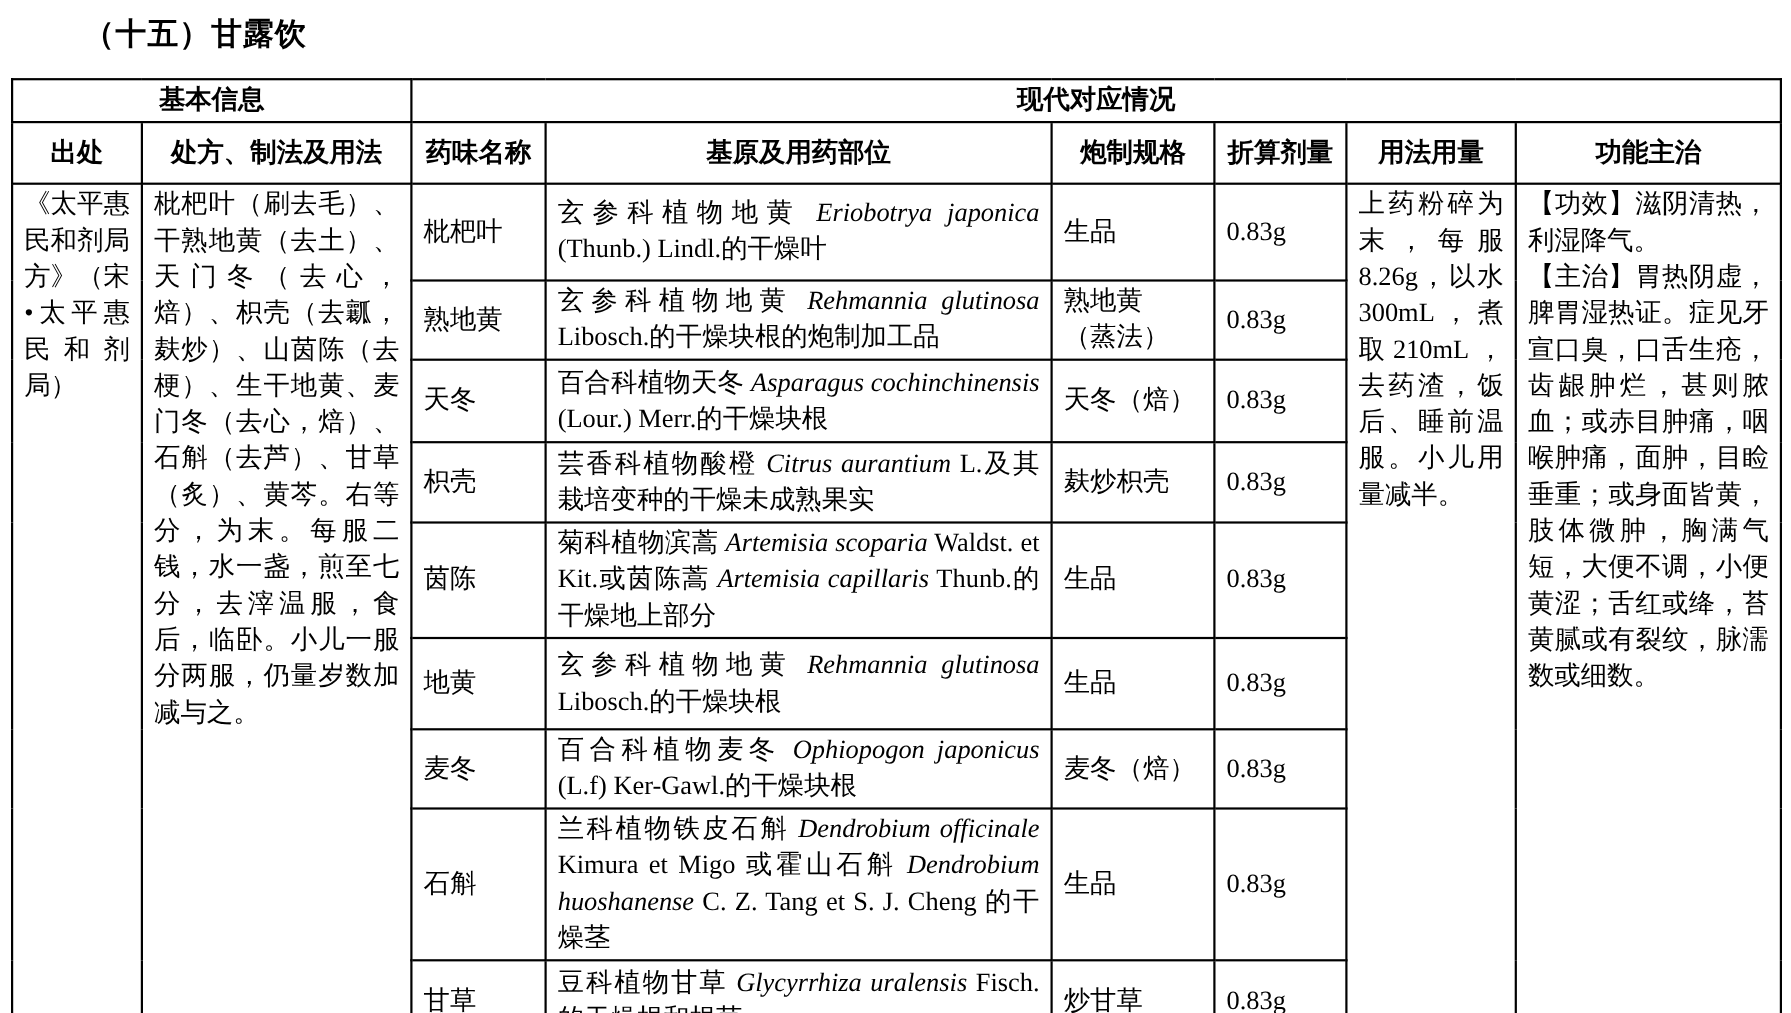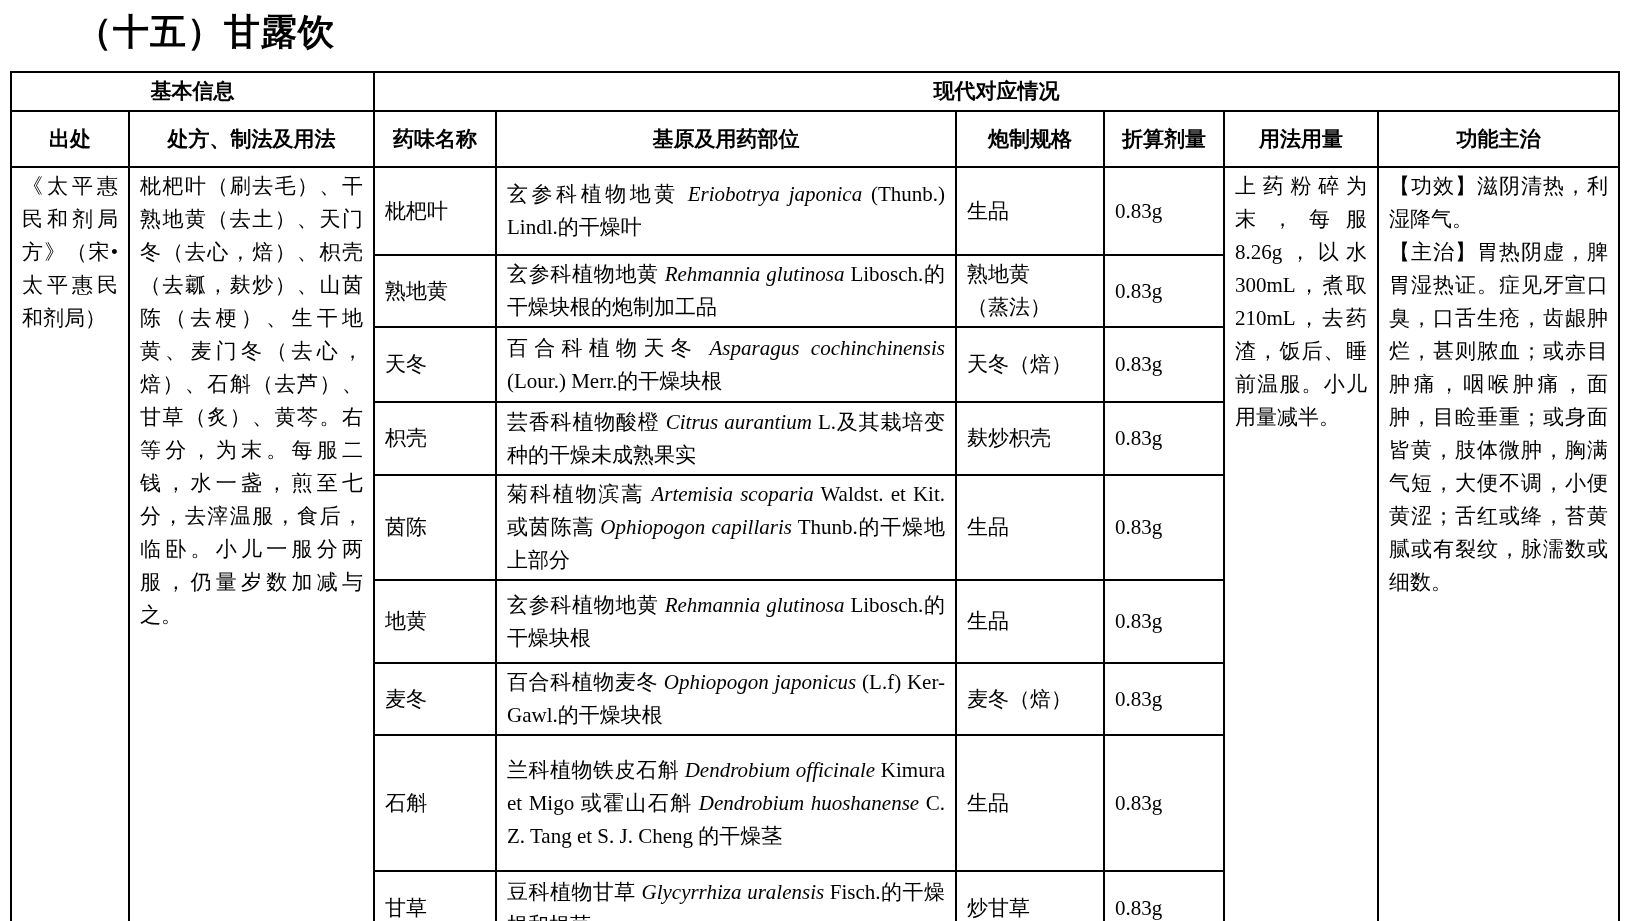--- a/index.html
+++ b/index.html
@@ -10,35 +10,35 @@
   body {
     width: 1628px;
     height: 921px;
     overflow: hidden;
     font-family: "Liberation Serif", "DejaVu Serif", serif;
     color: #000;
   }
   .page-title {
     margin: 0;
     padding: 14px 0 0 76px;
-    font-size: 36px;
+    font-size: 28px;
     font-weight: bold;
     letter-spacing: 1px;
     line-height: 36px;
   }
   table.main-table {
     border-collapse: collapse;
     table-layout: fixed;
     margin: 21px 0 0 10px;
     width: 1608px;
   }
   table.main-table th,
   table.main-table td {
     border: 2px solid #000;
-    font-size: 21px;
+    font-size: 24px;
     line-height: 33px;
     padding: 2px 10px;
     overflow: hidden;
     box-sizing: border-box;
   }
   th.group-header, th.col-header {
     font-weight: bold;
     font-size: 23px;
     text-align: center;
     vertical-align: middle;
@@ -127,21 +127,21 @@
 
   <tr style="height:73px">
     <td class="cell-center">枳壳</td>
     <td class="cell-basis"><span>芸香科植物酸橙 </span><i>Citrus aurantium</i><span> L.及其栽培变种的干燥未成熟果实</span></td>
     <td class="cell-center prewrap">麸炒枳壳</td>
     <td class="cell-center">0.83g</td>
   </tr>
 
   <tr style="height:94px">
     <td class="cell-center">茵陈</td>
-    <td class="cell-basis"><span>菊科植物滨蒿 </span><i>Artemisia scoparia</i><span> Waldst. et Kit.或茵陈蒿 </span><i>Ophiopogon capillaris</i><span> Thunb.的干燥地上部分</span></td>
+    <td class="cell-basis"><span>菊科植物滨蒿 </span><i>Artemisia scoparia</i><span> Waldst. et Kit.或茵陈蒿 </span><i>Artemisia capillaris</i><span> Thunb.的干燥地上部分</span></td>
     <td class="cell-center prewrap">生品</td>
     <td class="cell-center">0.83g</td>
   </tr>
 
   <tr style="height:83px">
     <td class="cell-center">地黄</td>
     <td class="cell-basis"><span>玄参科植物地黄 </span><i>Rehmannia glutinosa</i><span> Libosch.的干燥块根</span></td>
     <td class="cell-center prewrap">生品</td>
     <td class="cell-center">0.83g</td>
   </tr>

